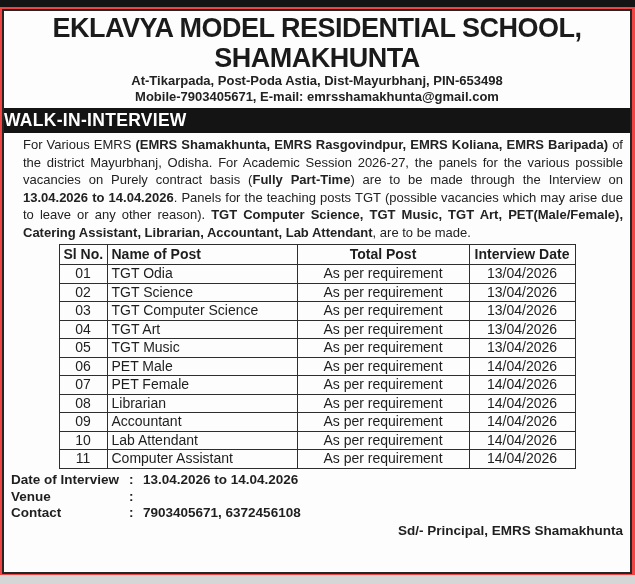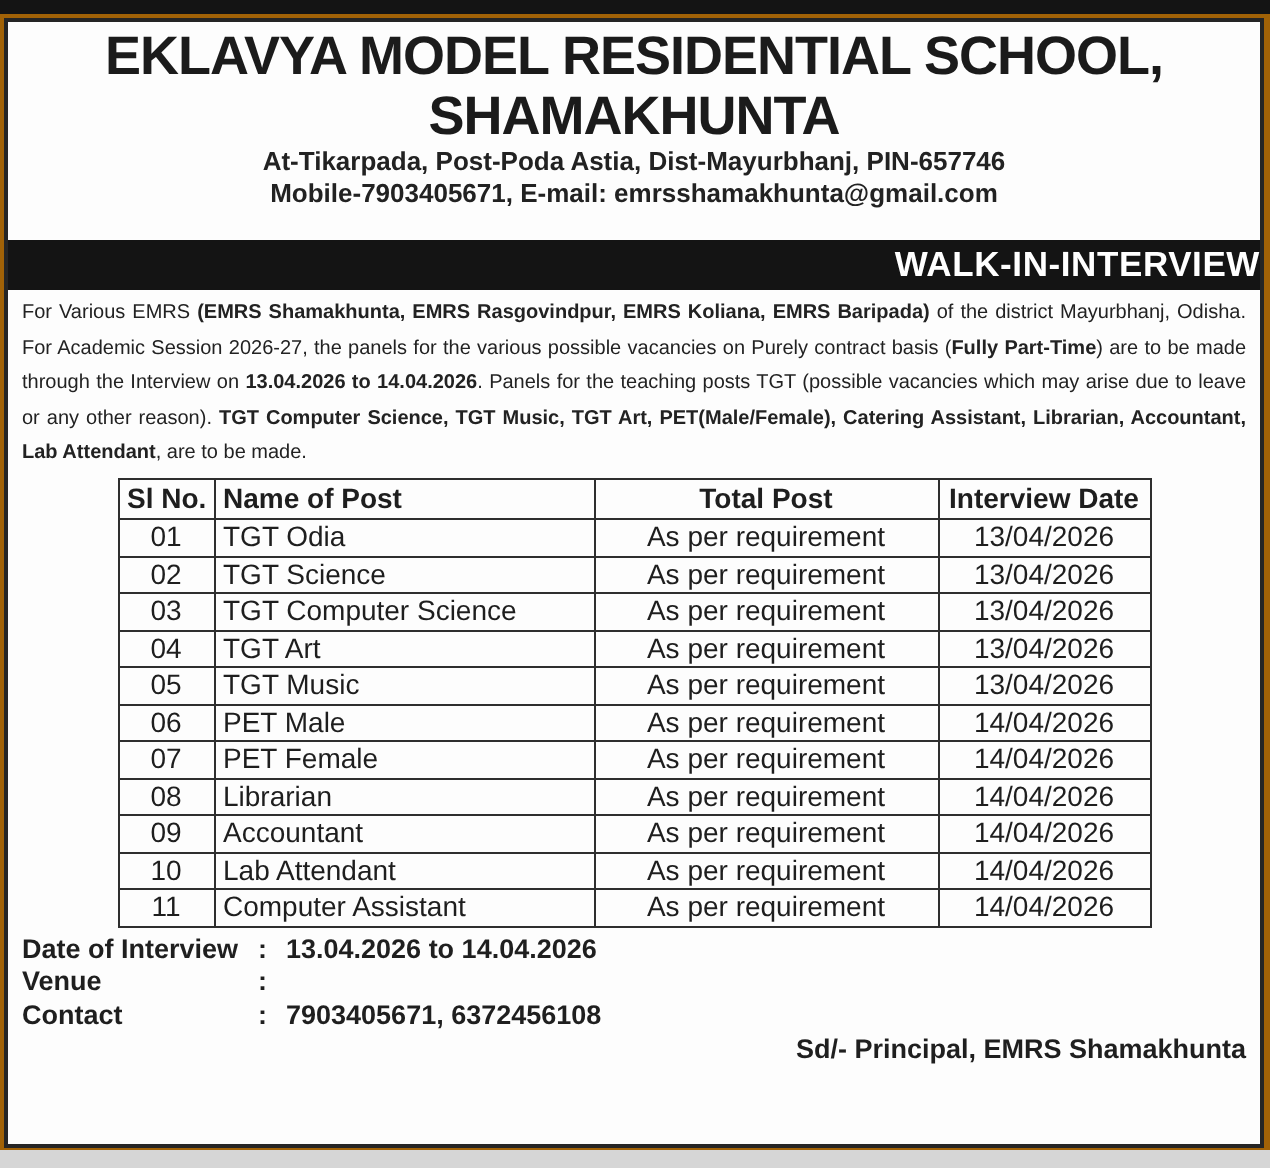--- a/index.html
+++ b/index.html
@@ -6,21 +6,21 @@
   html, body { width: 635px; }
   body {
     font-family: "Liberation Sans", "DejaVu Sans", sans-serif;
     background: #ffffff;
     color: var(--ink, #1e1e1e);
   }
   .canvas {
     position: relative;
     width: 635px;
     height: 584px;
-    background: #a16207;
+    background: #ef4444;
     overflow: hidden;
   }
   .top-strip {
     position: absolute;
     top: 0; left: 0; right: 0;
     height: 7px;
     background: var(--bar, #141414);
   }
   .bottom-strip {
     position: absolute;
@@ -44,33 +44,33 @@
     color: #1b1b1b;
   }
   .sub-line {
     text-align: center;
     font-weight: bold;
     font-size: 13px;
     line-height: 16px;
     color: #222;
   }
   .banner {
-    margin-top: 15px;
+    margin-top: 3px;
     background: var(--bar, #141414);
     color: var(--banner-text, #ffffff);
-    text-align: right;
+    text-align: left;
     font-weight: bold;
     font-size: 17.5px;
     line-height: 25px;
     height: 25px;
     letter-spacing: 0.3px;
   }
   .intro {
-    padding: 3px 7px 2px 7px;
-    font-size: 10px;
+    padding: 3px 7px 2px 19px;
+    font-size: 13px;
     line-height: 17.4px;
     text-align: justify;
     color: #222;
   }
   .intro .seg-b { font-weight: bold; }
   table.posts {
     border-collapse: collapse;
     margin: 1px auto 0 auto;
     width: 516px;
     table-layout: fixed;
@@ -114,21 +114,21 @@
 <body style="--ink: #1e1e1e; --bar: #141414; --banner-text: #ffffff;">
 
 <div class="canvas">
   <div class="top-strip"></div>
 
   <div class="frame">
 
     <div class="title">EKLAVYA MODEL RESIDENTIAL SCHOOL,</div>
     <div class="title">SHAMAKHUNTA</div>
 
-    <div class="sub-line">At-Tikarpada, Post-Poda Astia, Dist-Mayurbhanj, PIN-657746</div>
+    <div class="sub-line">At-Tikarpada, Post-Poda Astia, Dist-Mayurbhanj, PIN-653498</div>
     <div class="sub-line">Mobile-7903405671, E-mail: emrsshamakhunta@gmail.com</div>
 
     <div class="banner">WALK-IN-INTERVIEW</div>
 
     <p class="intro"><span class="seg">For Various EMRS </span><span class="seg-b">(EMRS Shamakhunta, EMRS Rasgovindpur, EMRS Koliana, EMRS Baripada)</span><span class="seg"> of the district Mayurbhanj, Odisha. For Academic Session 2026-27, the panels for the various possible vacancies on Purely contract basis (</span><span class="seg-b">Fully Part-Time</span><span class="seg">) are to be made through the Interview on </span><span class="seg-b">13.04.2026 to 14.04.2026</span><span class="seg">. Panels for the teaching posts TGT (possible vacancies which may arise due to leave or any other reason). </span><span class="seg-b">TGT Computer Science, TGT Music, TGT Art, PET(Male/Female), Catering Assistant, Librarian, Accountant, Lab Attendant</span><span class="seg">, are to be made.</span></p>
 
     <table class="posts">
       <thead>
         <tr>
           <th class="col0">Sl No.</th>

